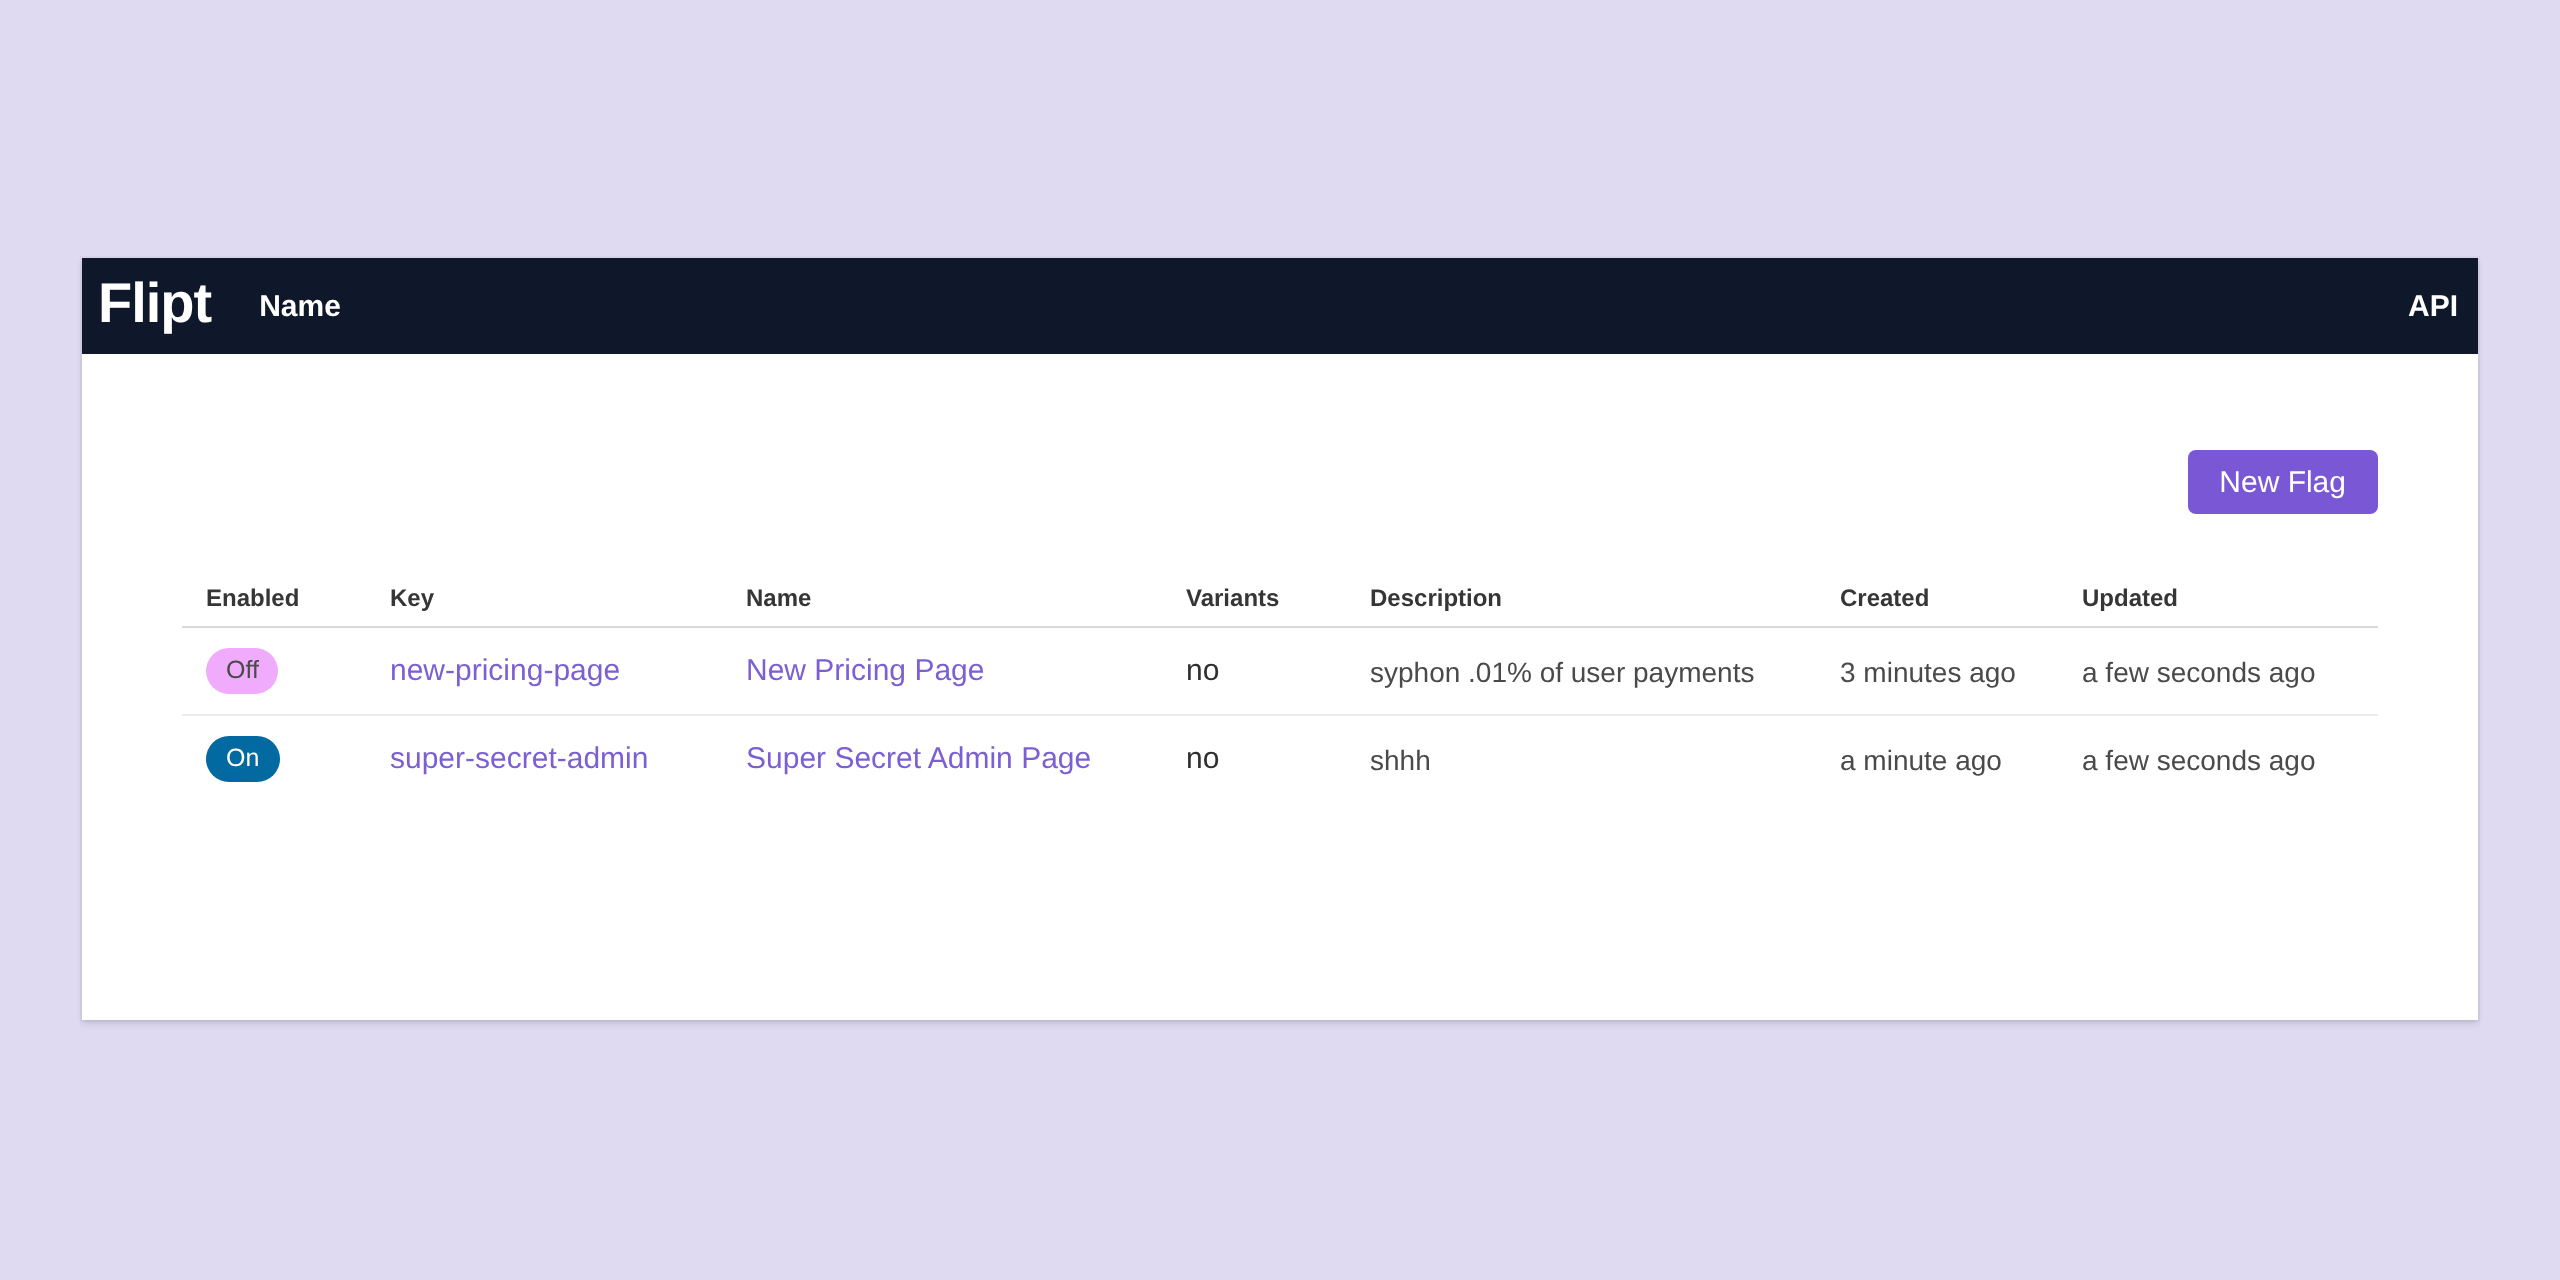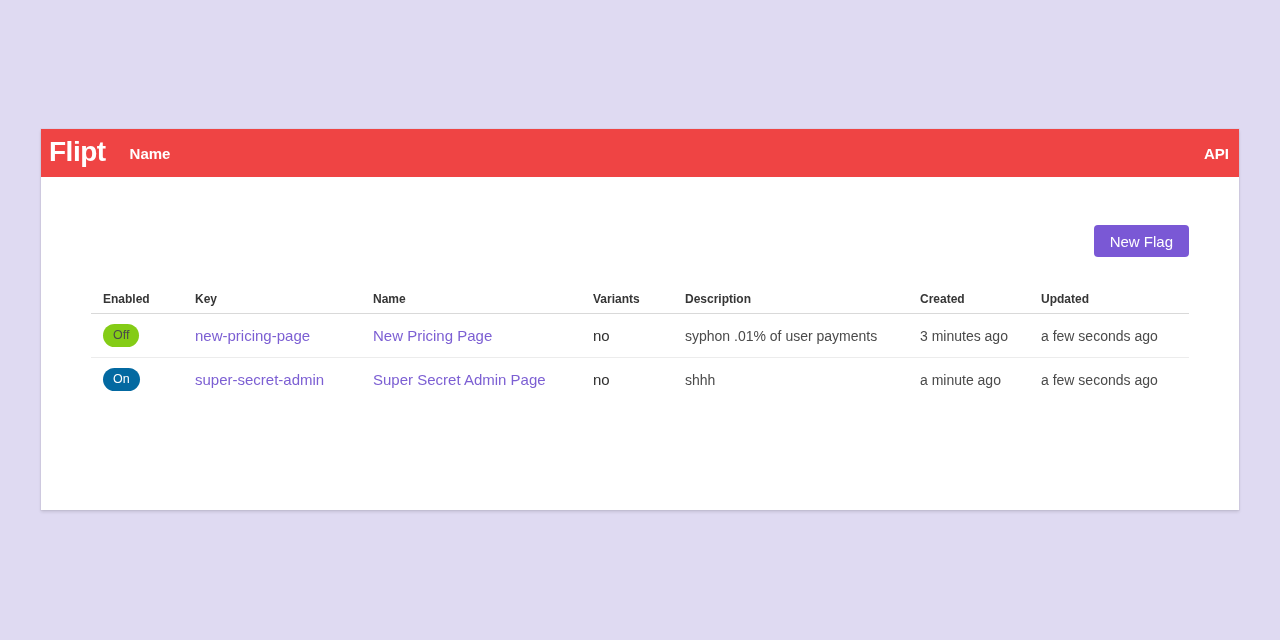--- a/index.html
+++ b/index.html
@@ -15,21 +15,21 @@
     left: 41px;
     top: 129px;
     width: 1198px;
     height: 381px;
     background: #ffffff;
     box-shadow: 0 2px 3px rgba(10,10,10,0.12), 0 0 0 1px rgba(10,10,10,0.03);
   }
   
   .navbar {
     height: 48px;
-    background: #ef4444;
+    background: #0f172a;
     display: flex;
     align-items: stretch;
     padding: 0 10px 0 8px;
     color: #ffffff;
   }
   .logo {
     display: flex;
     align-items: center;
     font-size: 28px;
     font-weight: 700;
@@ -105,21 +105,21 @@
     font-size: 15px;
     cursor: pointer;
   }
   .badge {
     display: inline-block;
     border-radius: 9999px;
     font-size: 12.5px;
     line-height: 17px;
     padding: 3px 10px;
   }
-  .badge.off { background: #84cc16; color: #4a4a4a; }
+  .badge.off { background: #f0abfc; color: #4a4a4a; }
   .badge.on  { background: #0369a1; color: #ffffff; }
 </style>
 </head>
 <body>
 
 <div class="app-card">
 
   <div class="navbar">
     <div class="logo">Flipt</div>
     <div class="nav-item">Name</div>

